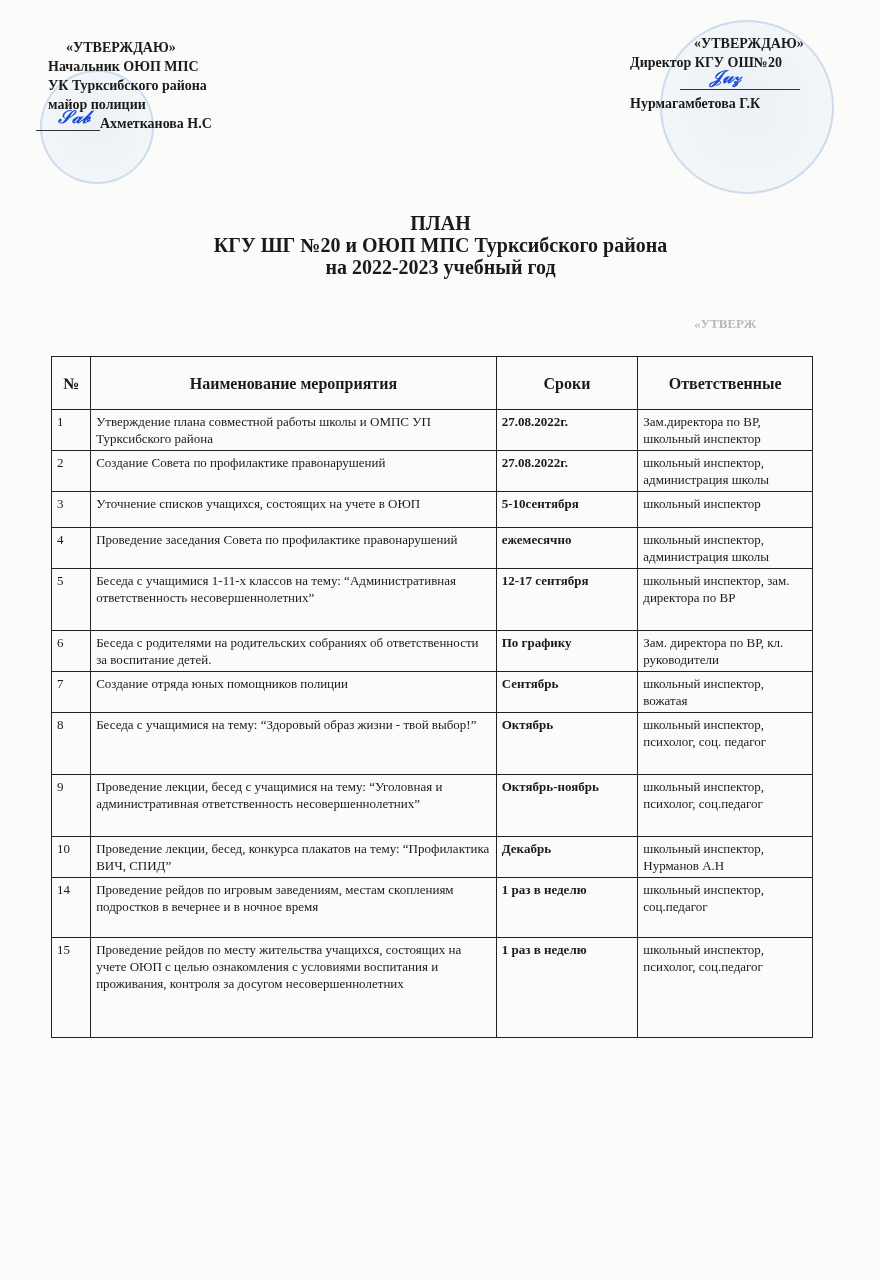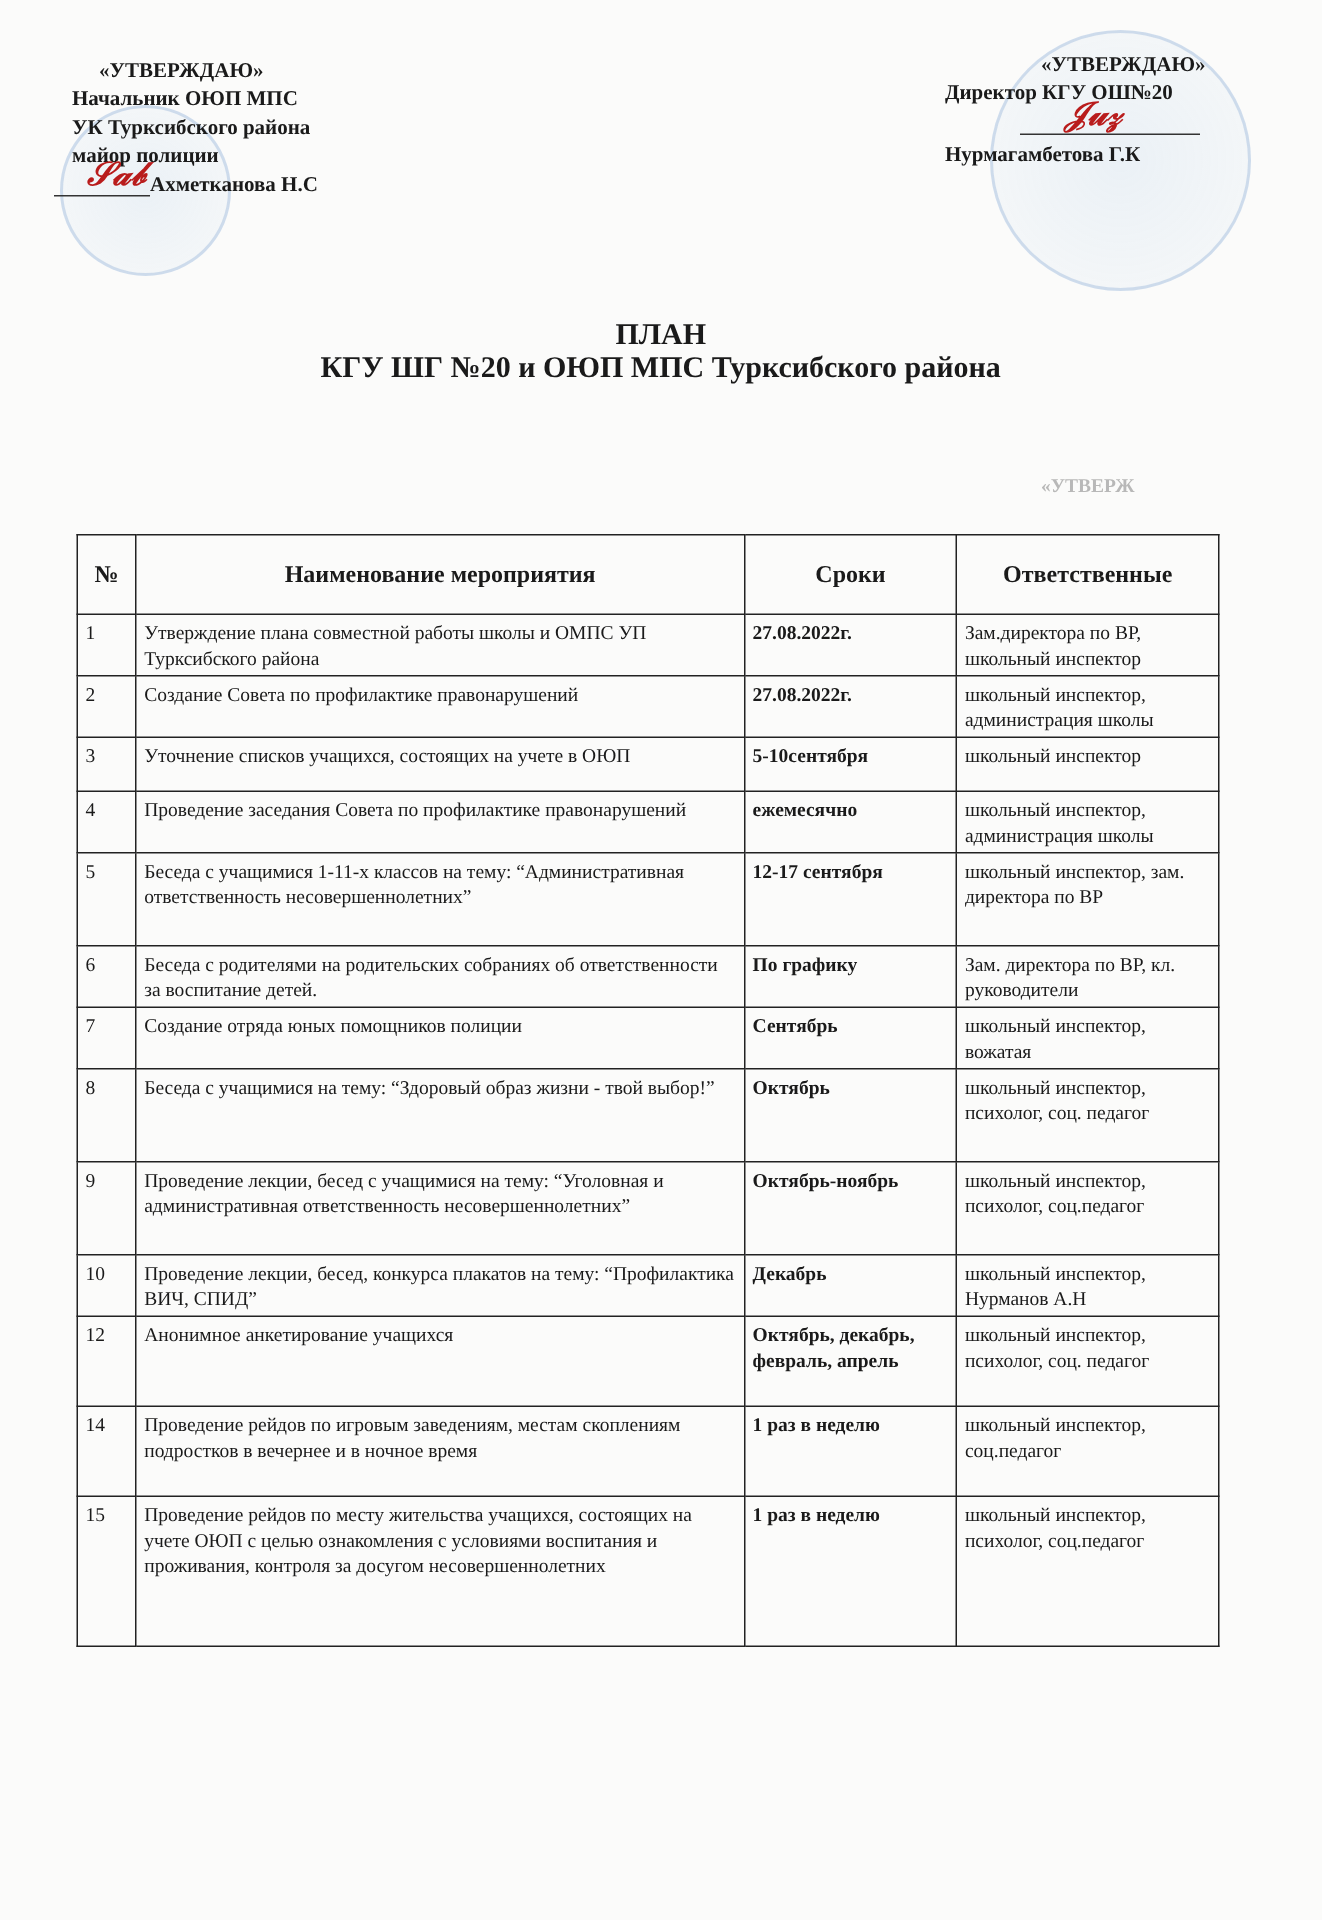--- a/index.html
+++ b/index.html
@@ -7,21 +7,21 @@
     width: 881px; height: 1280px; background: #fbfbfa; position: relative; overflow: hidden;
     font-family: "Liberation Serif", serif; color: #1a1a1a;
   }
   .stamp-block { position: absolute; font-weight: bold; font-size: 14px; line-height: 19px; }
   .left-block { left: 48px; top: 38px; }
   .right-block { left: 630px; top: 34px; }
   .stamp {
     position: absolute; border-radius: 50%; border: 2px solid rgba(90,140,200,0.25);
     background: radial-gradient(circle, rgba(120,170,220,0.12), rgba(120,170,220,0.03));
   }
-  .sig { position: absolute; color: #b91c1c; font-style: italic; font-family: Liberation Mono, monospace; font-size: 22px; }
+  .sig { position: absolute; color: #1d4ed8; font-style: italic; font-family: Liberation Serif, serif; font-size: 18px; }
   .title-block { position: absolute; left: 0; width: 881px; top: 212px; text-align: center; font-weight: bold; font-size: 20px; line-height: 22px; }
   .title-block div { white-space: nowrap; }
   .ghost { position: absolute; color: rgba(60,60,60,0.35); font-size: 13px; font-weight: bold; }
   table.plan {
     position: absolute; left: 51px; top: 356px; width: 762px;
     border-collapse: collapse; font-size: 13px; line-height: 17px;
   }
   table.plan th, table.plan td { border: 1.5px solid #222; vertical-align: top; padding: 3px 5px; }
   table.plan th { font-size: 16px; font-weight: bold; height: 46px; vertical-align: middle; text-align: center; }
   td.num { width: 28px; }
@@ -53,20 +53,21 @@
   <div style="position:relative;height:22px;">
     <span class="sig" style="left:80px;top:-4px;">𝒥𝓊𝓏</span>
     <div style="position:absolute;left:50px;top:17px;width:120px;border-bottom:1px solid #333;"></div>
   </div>
   <div>Нурмагамбетова Г.К</div>
 </div>
 
 <div class="title-block">
   <div>ПЛАН</div>
   <div>КГУ ШГ №20 и  ОЮП МПС Турксибского района</div>
+  <div>на 2022-2023 учебный год</div>
 </div>
 
 <div class="ghost" style="left:694px;top:316px;">«УТВЕРЖ</div>
 
 <table class="plan">
   <thead>
     <tr>
       <th>№</th>
       <th>Наименование мероприятия</th>
       <th>Сроки</th>
@@ -128,26 +129,20 @@
       <td class="term">Октябрь-ноябрь</td>
       <td class="resp">школьный инспектор, психолог, соц.педагог</td>
     </tr>
     <tr style="height:40px;margin-left:44px;">
       <td class="num">10</td>
       <td class="name">Проведение лекции, бесед, конкурса плакатов на тему: “Профилактика ВИЧ, СПИД”</td>
       <td class="term">Декабрь</td>
       <td class="resp">школьный инспектор, Нурманов А.Н</td>
     </tr>
     <tr style="height:60px;">
-      <td class="num">12</td>
-      <td class="name">Анонимное анкетирование учащихся</td>
-      <td class="term">Октябрь, декабрь, февраль, апрель</td>
-      <td class="resp">школьный инспектор, психолог, соц. педагог</td>
-    </tr>
-    <tr style="height:60px;">
       <td class="num">14</td>
       <td class="name">Проведение рейдов по игровым заведениям, местам скоплениям подростков в вечернее и в ночное время</td>
       <td class="term">1 раз в неделю</td>
       <td class="resp">школьный инспектор, соц.педагог</td>
     </tr>
     <tr style="height:100px;">
       <td class="num">15</td>
       <td class="name">Проведение рейдов по месту жительства учащихся, состоящих на учете ОЮП с целью ознакомления с условиями воспитания и проживания, контроля за досугом несовершеннолетних</td>
       <td class="term">1 раз в неделю</td>
       <td class="resp">школьный инспектор, психолог, соц.педагог</td>

